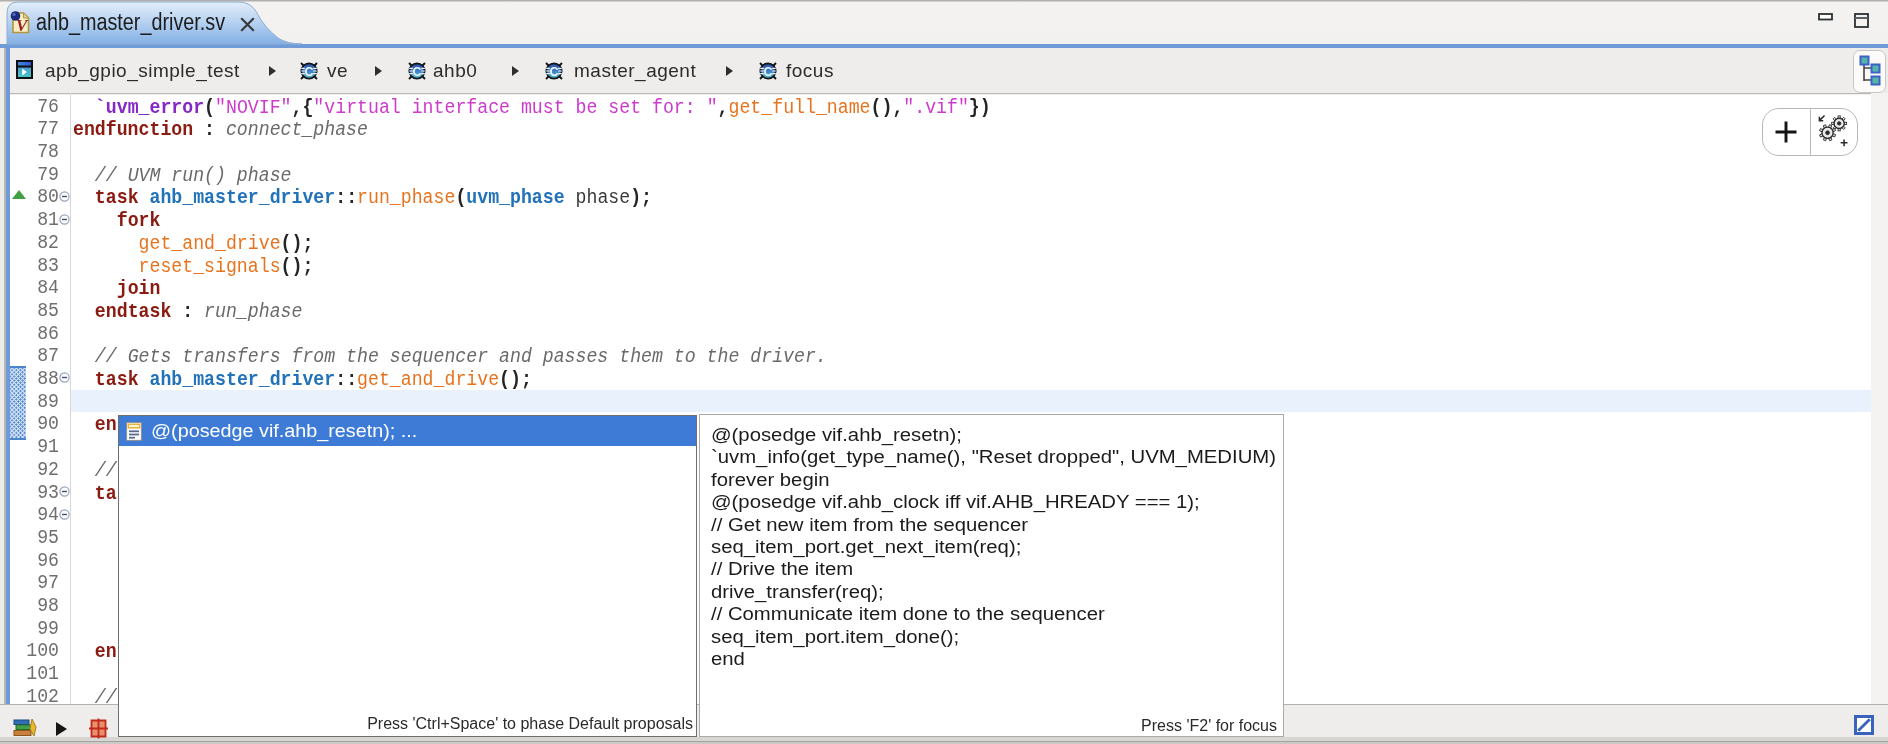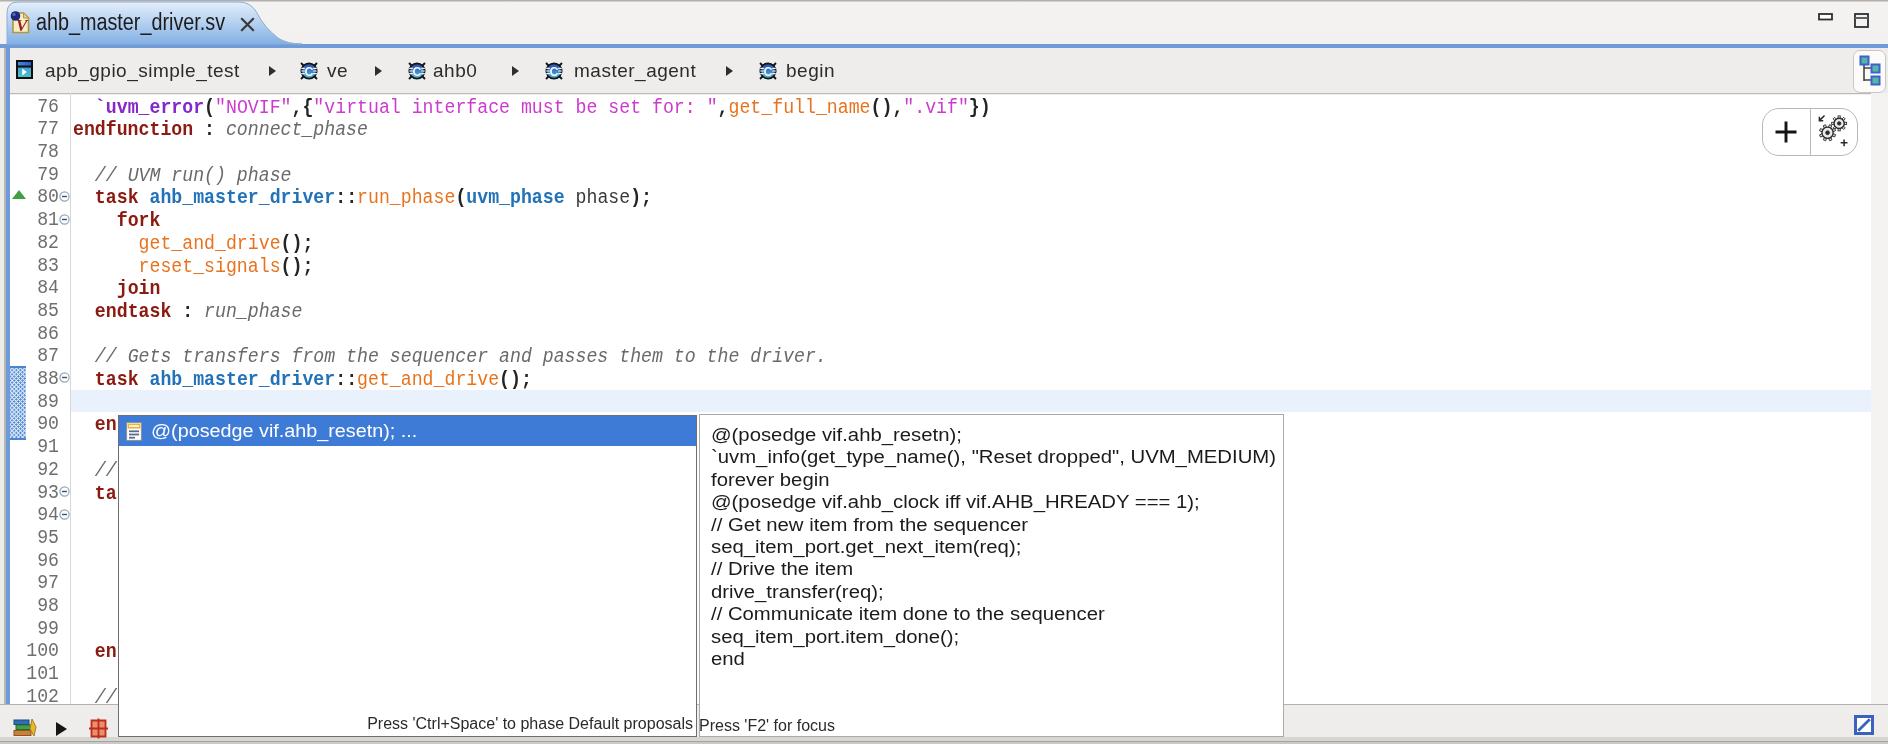--- a/index.html
+++ b/index.html
@@ -111,21 +111,21 @@
         <stop offset="0" stop-color="#2c4ba2"></stop>
         <stop offset="0.5" stop-color="#3f7fc8"></stop>
         <stop offset="1" stop-color="#55c4c6"></stop>
       </linearGradient>
     </defs>
     <path d="M2,2 L6.5,6.5 M18,2 L13.5,6.5 M2,18 L6.5,13.5 M18,18 L13.5,13.5" stroke="#141414" stroke-width="1.9"></path>
     <circle cx="10" cy="10" r="7.7" fill="url(#cg)" stroke="#10141c" stroke-width="1.7"></circle>
     <path d="M2.2,7.3 h3.6 M2.2,10 h3.6 M2.2,12.7 h3.6 M14.2,7.3 h3.6 M14.2,10 h3.6 M14.2,12.7 h3.6" stroke="#eef4fa" stroke-width="1.2"></path>
     <text x="10" y="14.6" text-anchor="middle" font-size="12.5" font-weight="bold" fill="#f0f6fc" font-family="Liberation Sans,sans-serif">C</text>
   </svg>
-<div class="abs" style="left:786px;top:60px;font-size:19px;letter-spacing:0.5px;color:#2b2b2b;">begin</div>
+<div class="abs" style="left:786px;top:60px;font-size:19px;letter-spacing:0.5px;color:#2b2b2b;">focus</div>
 <div class="abs" style="left:1853px;top:50px;width:31px;height:41px;background:#fcfbfa;border:1px solid #c9c7c3;border-radius:7px"></div>
 <svg class="abs" style="left:1859px;top:55px" width="22" height="32" viewBox="0 0 22 32">
     <path d="M5,8 L5,26 M5,13 L13,13 M5,25 L13,25" stroke="#454545" stroke-width="1.6" fill="none"></path>
     <rect x="1.5" y="1.5" width="8" height="8" fill="#55b5a8" stroke="#3c62c8" stroke-width="2"></rect>
     <rect x="12.5" y="9.5" width="8" height="8" fill="#55b5a8" stroke="#3c62c8" stroke-width="2"></rect>
     <rect x="12.5" y="21.5" width="8" height="8" fill="#55b5a8" stroke="#3c62c8" stroke-width="2"></rect>
   </svg>
 <div class="abs" style="left:0;top:94.5px;width:1888px;height:609.5px;background:#fff"></div>
 <div class="abs" style="left:0;top:48px;width:6px;height:696px;background:#efedea"></div>
 <div class="abs" style="left:4px;top:48px;width:2px;height:690px;background:#b9b7b3"></div>
@@ -262,12 +262,12 @@
 `uvm_info(get_type_name(), "Reset dropped", UVM_MEDIUM)
 forever begin
 @(posedge vif.ahb_clock iff vif.AHB_HREADY === 1);
 // Get new item from the sequencer
 seq_item_port.get_next_item(req);
 // Drive the item
 drive_transfer(req);
 // Communicate item done to the sequencer
 seq_item_port.item_done();
 end</div>
-<div class="abs" style="left:699px;top:717px;width:578px;font-size:16px;color:#2a2a2a;text-align:left">Press 'F2' for focus</div>
+<div class="abs" style="left:699px;top:717px;width:578px;font-size:16px;color:#2a2a2a;text-align:right">Press 'F2' for focus</div>
 </body></html>

